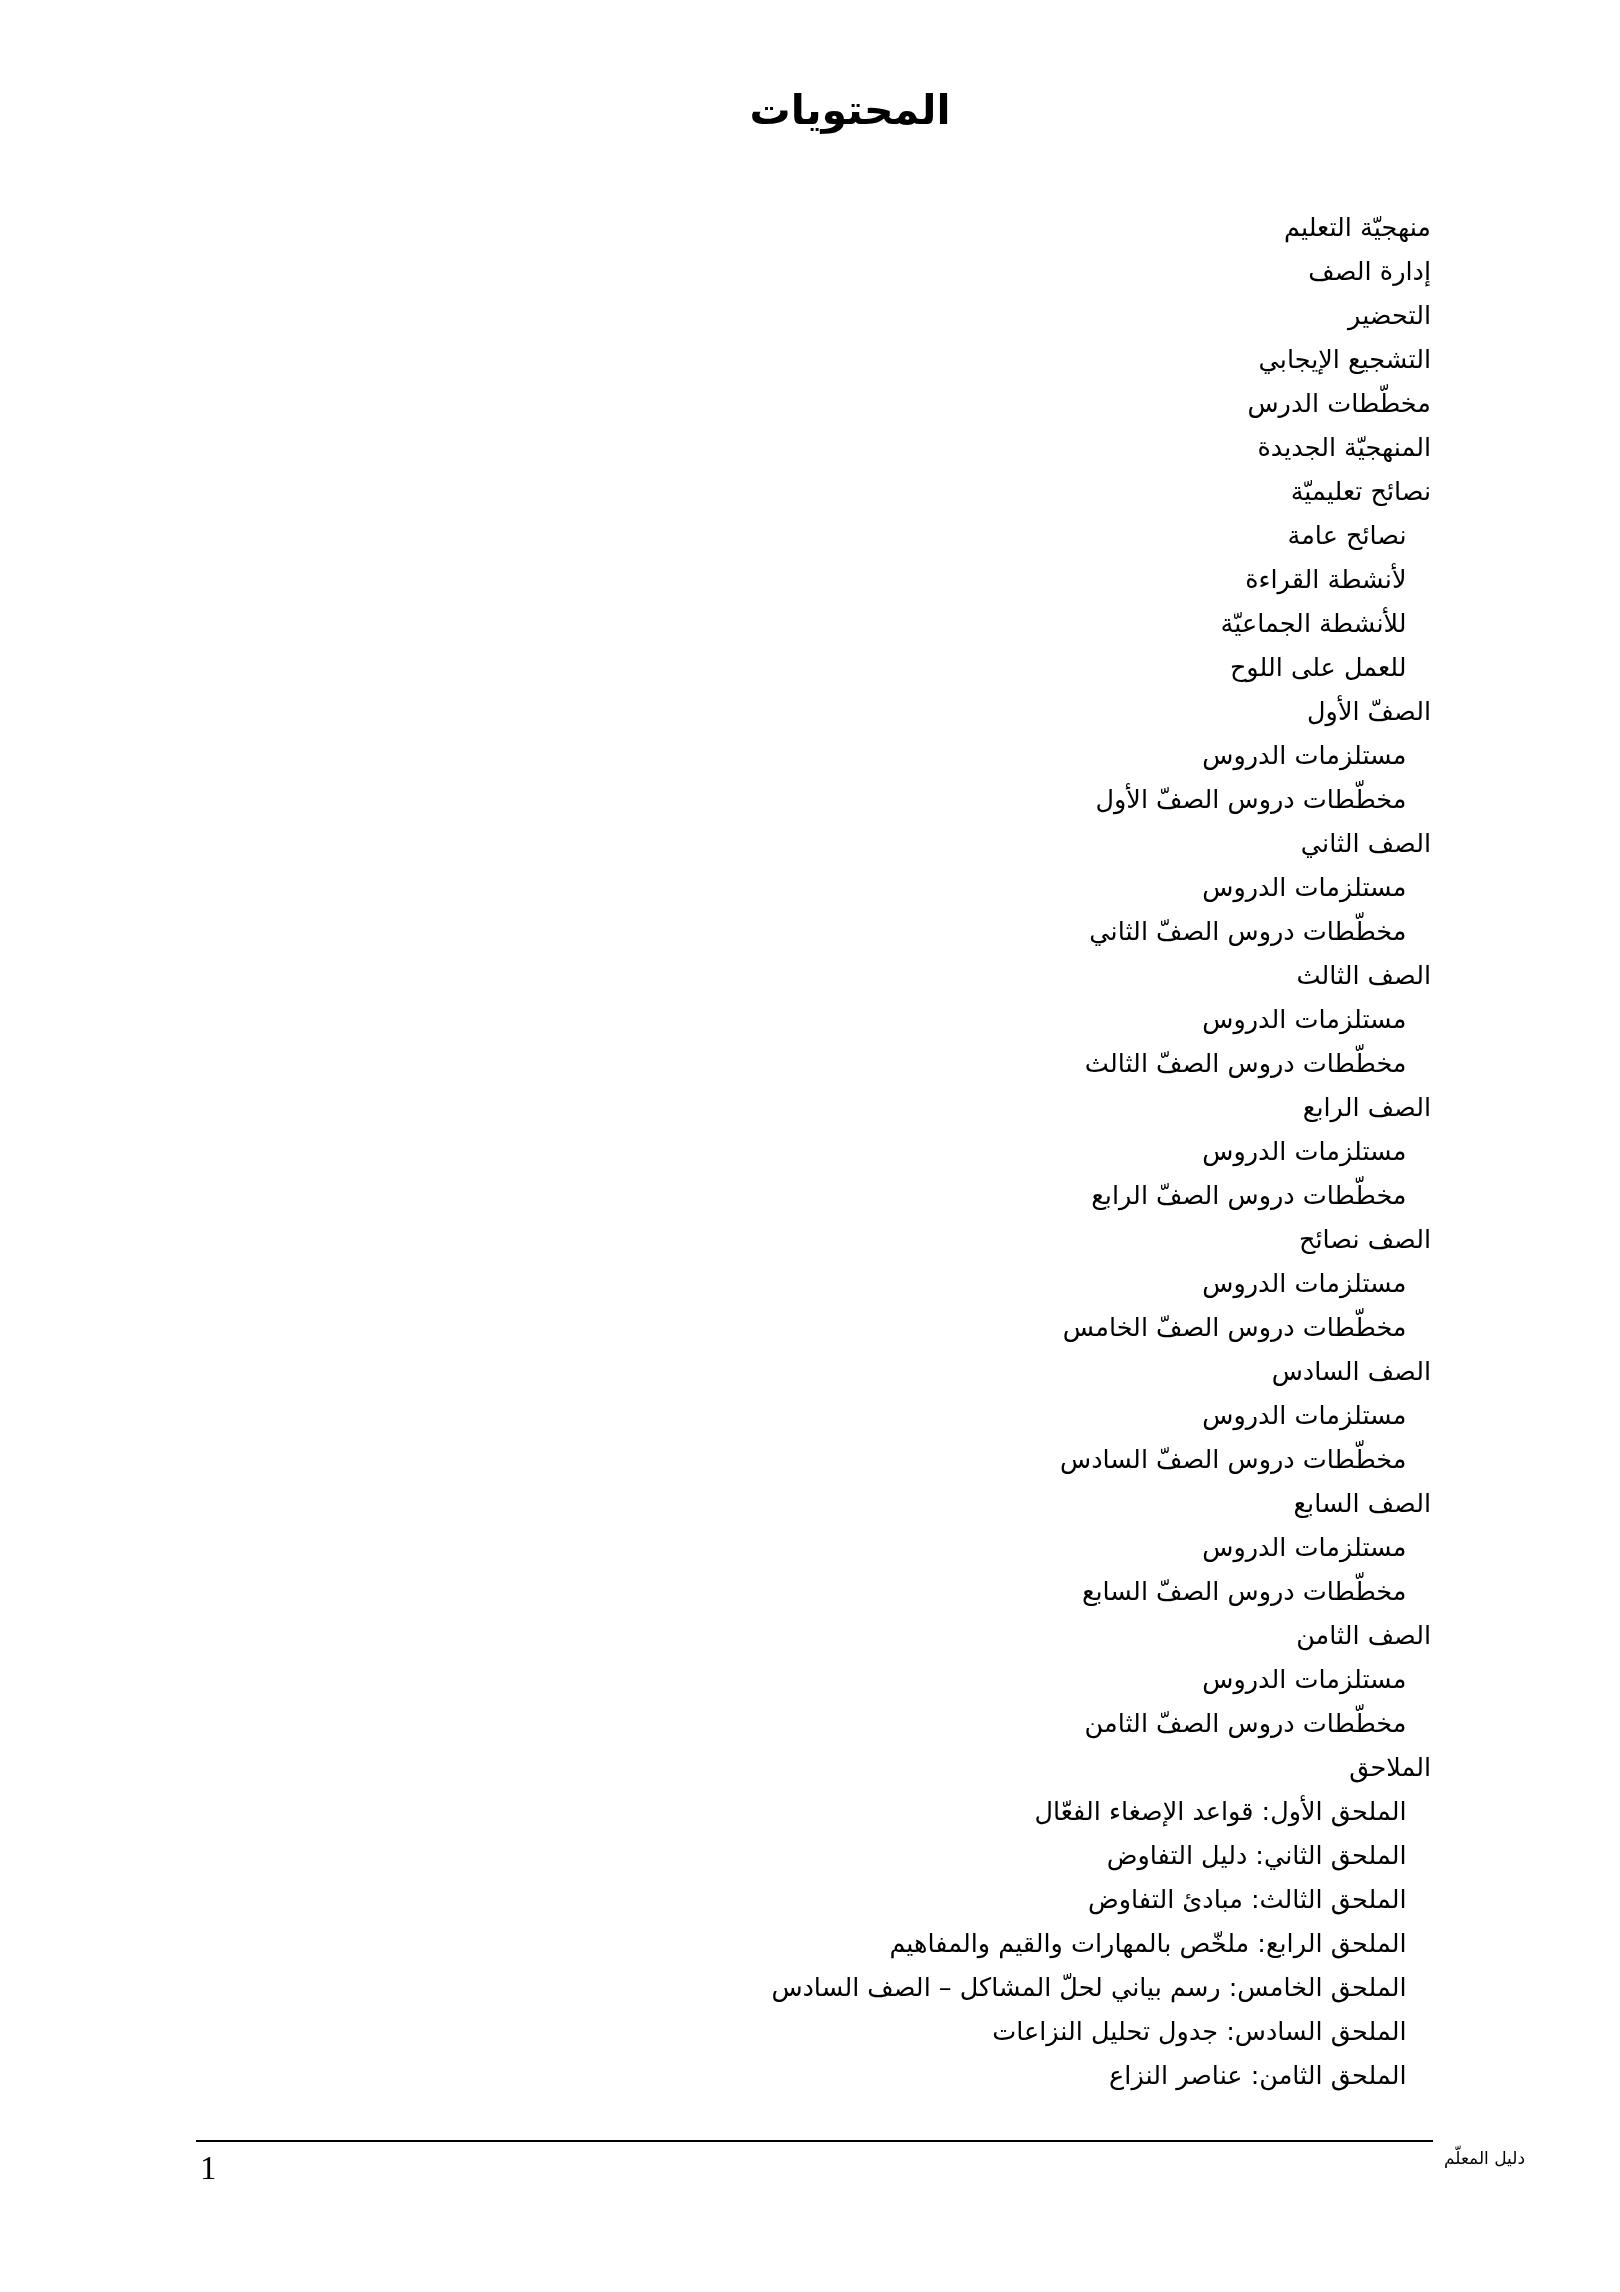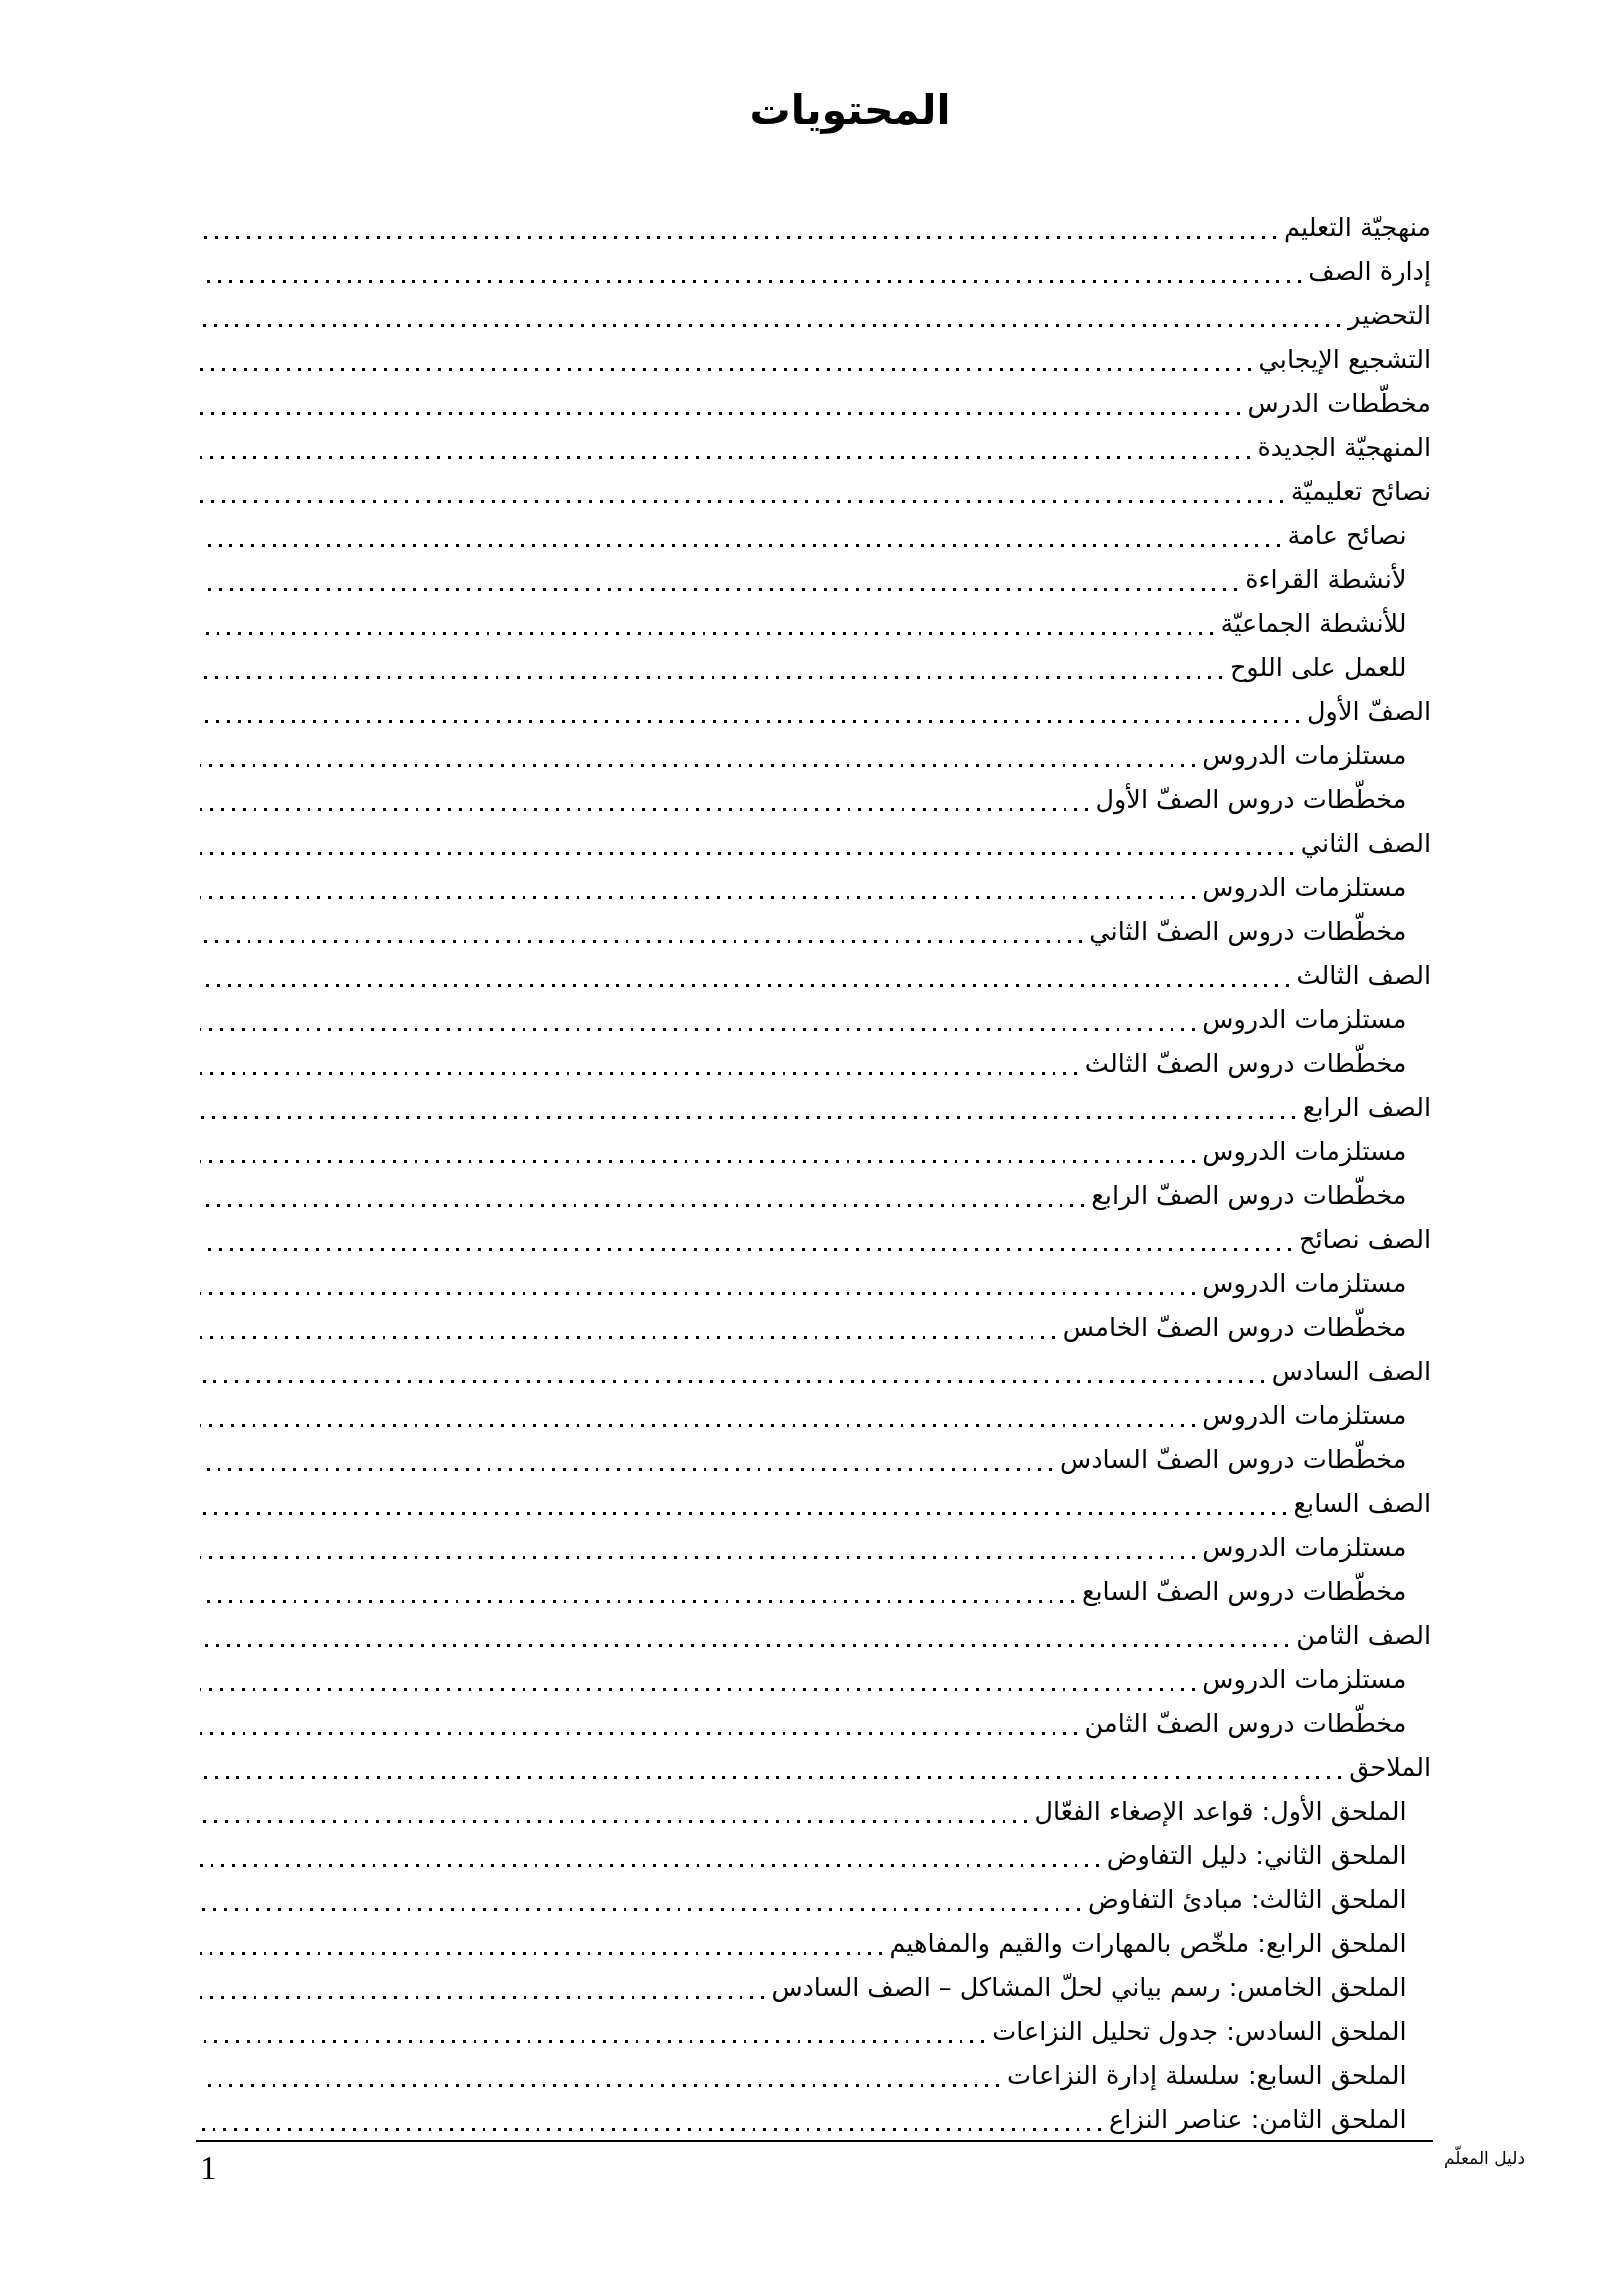--- a/index.html
+++ b/index.html
@@ -30,21 +30,21 @@
   }
   .toc {
     position: absolute;
     top: 208px;
     right: 189px;
     left: 200px;
     direction: rtl;
   }
   .toc-row {
     display: flex;
-    flex-direction: row; 
+    flex-direction: column; 
     align-items: flex-start;
     height: 44px;
     overflow: hidden;
   }
   .toc-row .label {
     flex: 0 0 auto;
     white-space: nowrap;
     font-size: 25.5px;
     line-height: 39px;
     margin-left: 7.8px; 
@@ -258,24 +258,20 @@
     </div>
       <div class="toc-row indent-1">
       <span class="label">الملحق الخامس: رسم بياني لحلّ المشاكل – الصف السادس</span>
       <span class="dots"></span>
     </div>
       <div class="toc-row indent-1">
       <span class="label">الملحق السادس: جدول تحليل النزاعات</span>
       <span class="dots"></span>
     </div>
       <div class="toc-row indent-1">
-      <span class="label">الملحق السابع: سلسلة إدارة النزاعات</span>
-      <span class="dots"></span>
-    </div>
-      <div class="toc-row indent-1">
       <span class="label">الملحق الثامن: عناصر النزاع</span>
       <span class="dots"></span>
     </div>
     </div>
 
   <div class="footer-rule"></div>
 
   <div class="footer-doc">دليل المعلّم</div>
 
   <div class="footer-page">1</div>

